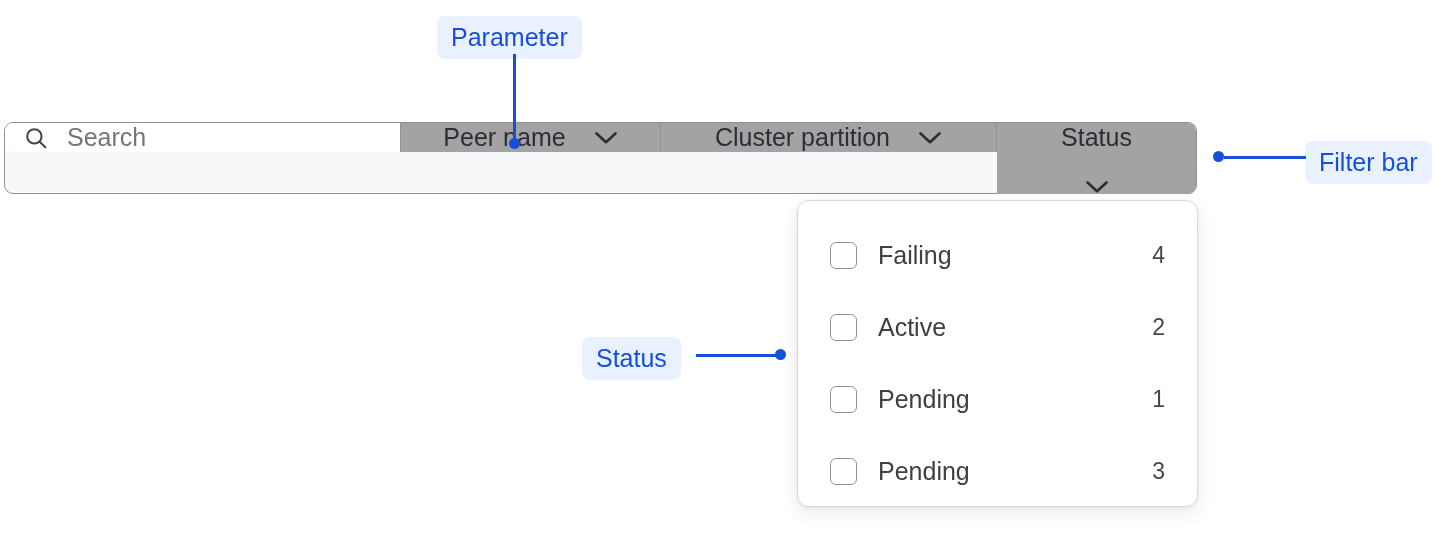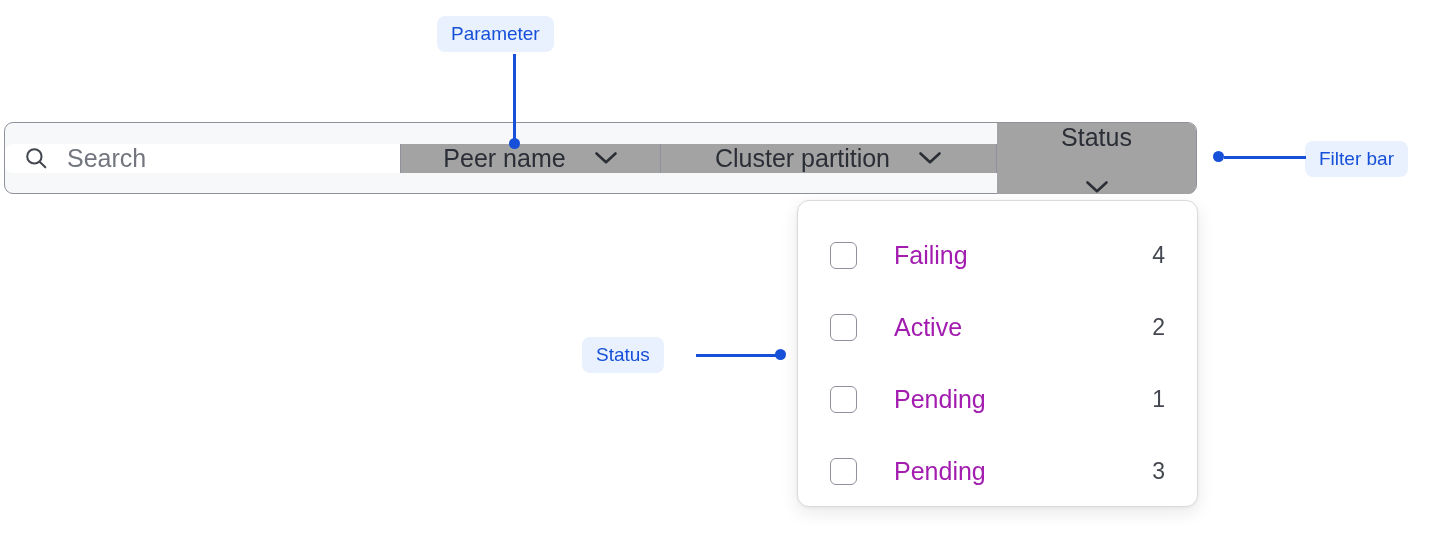--- a/index.html
+++ b/index.html
@@ -21,21 +21,21 @@
   }
 
   
   .filter-bar {
     position: absolute;
     left: 4px;
     top: 122px;
     width: 1193px;
     height: 72px;
     display: flex;
-    align-items: center;
+    align-items: flex-start;
     border: 1.6px solid #8f919c;
     border-radius: 9px;
     background: #f7f8f9;
     box-sizing: border-box;
   }
 
   .search-cell {
     width: 396px;
     background: #ffffff;
     border-right: 1.6px solid #8f919c;
@@ -122,39 +122,39 @@
   .checkbox {
     width: 27px;
     height: 27px;
     border: 1.6px solid #8f919c;
     border-radius: 6px;
     background: #ffffff;
     flex: 0 0 auto;
     box-sizing: border-box;
   }
   .dd-label {
-    margin-left: 37px;
-    font-size: 25px;
-    color: #a21caf;
+    margin-left: 21px;
+    font-size: 25px;
+    color: #404040;
     flex: 1 1 auto;
     white-space: nowrap;
   }
   .dd-count {
     font-size: 23px;
     color: #44474f;
     text-align: right;
     min-width: 14px;
   }
 
   
   .anno {
     position: absolute;
     background: #e9f1fe;
     color: #1650d8;
-    font-size: 19px;
+    font-size: 25px;
     border-radius: 8px;
     padding: 7px 14px;
     white-space: nowrap;
     line-height: 1.15;
     box-sizing: border-box;
   }
   .anno-parameter { left: 437px; top: 16px; }
   .anno-filterbar { left: 1305px; top: 141px; }
   .anno-values    { left: 582px;  top: 337px; }
 

